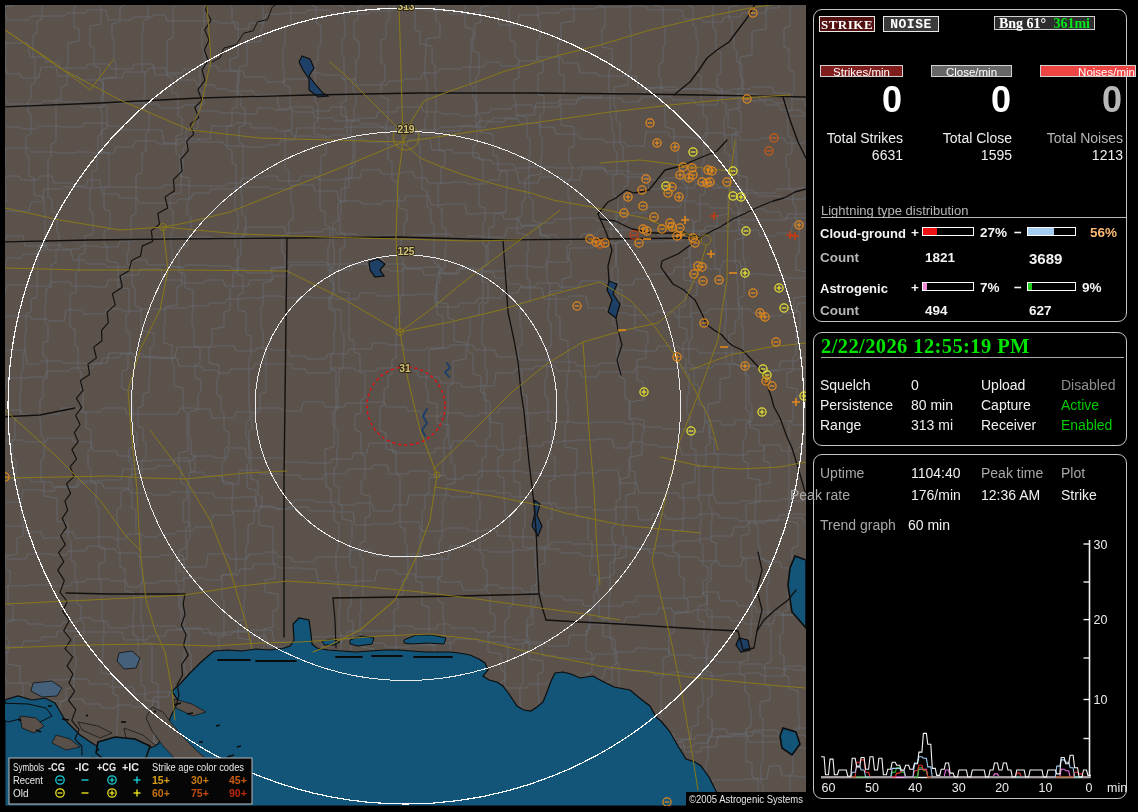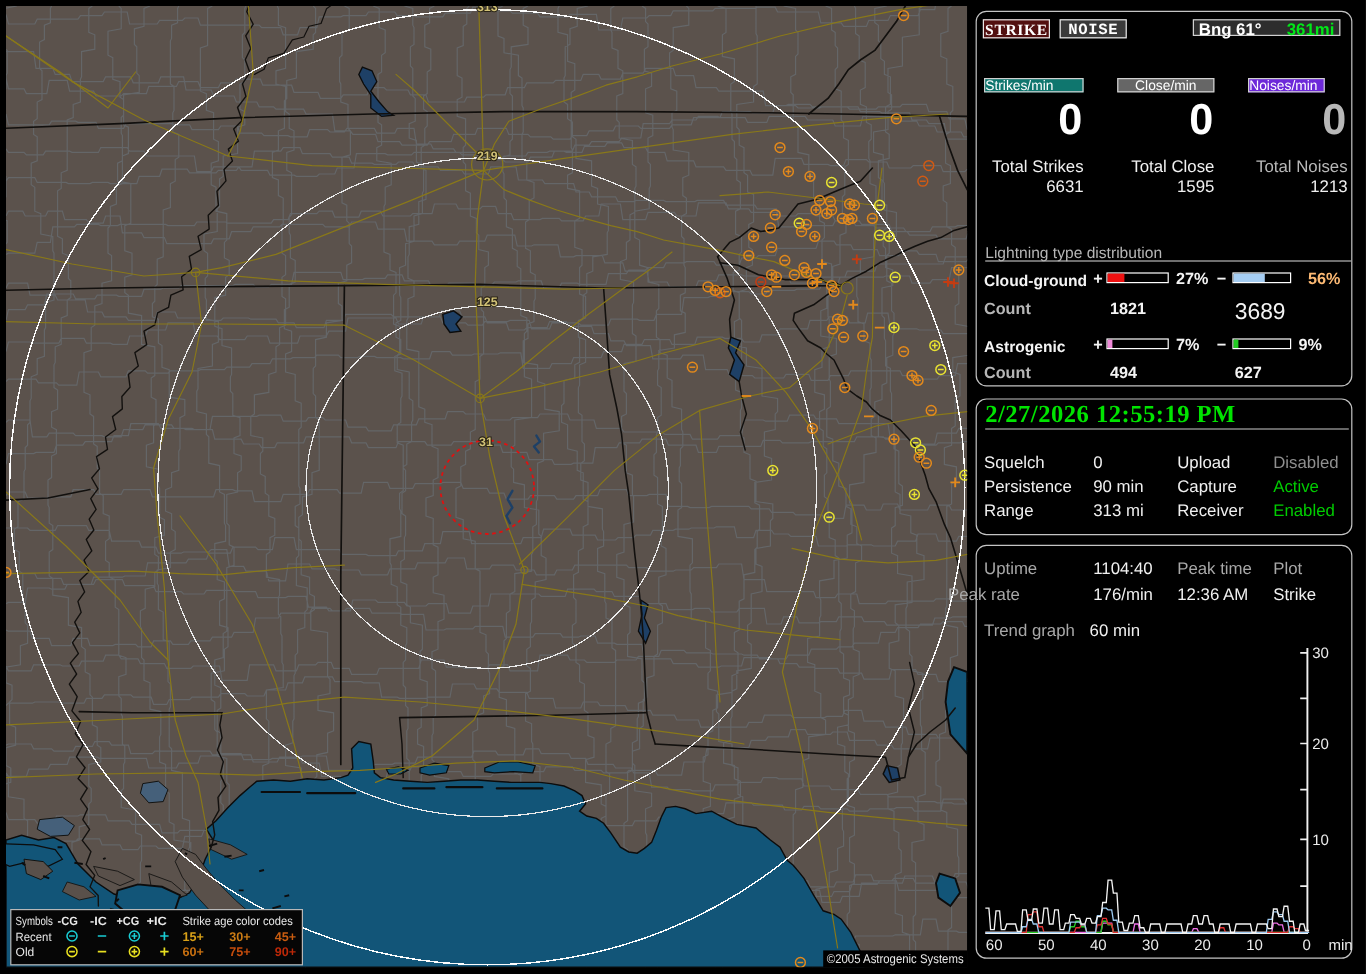--- a/index.html
+++ b/index.html
@@ -347,24 +347,24 @@
     <text x="191" y="797" font-size="10.5" font-family="Liberation Sans,sans-serif" fill="#c44c0c" font-weight="bold">75+</text>
     <text x="229" y="797" font-size="10.5" font-family="Liberation Sans,sans-serif" fill="#bc2808" font-weight="bold">90+</text>
 <rect x="686" y="792" width="120" height="14" fill="#000000"></rect>
     <text x="689" y="802.5" font-size="10.5" font-family="Liberation Sans,sans-serif" fill="#e8e8e8" textLength="114" lengthAdjust="spacingAndGlyphs">©2005 Astrogenic Systems</text>
 </svg>
 <div style="position:absolute;left:813px;top:9px;width:314px;height:313px;border:1px solid #c4c4c4;border-radius:9px;background:#000;"></div>
 <div style="position:absolute;left:813px;top:332px;width:314px;height:114px;border:1px solid #c4c4c4;border-radius:9px;background:#000;"></div>
 <div style="position:absolute;left:813px;top:454px;width:314px;height:345px;border:1px solid #c4c4c4;border-radius:9px;background:#000;"></div>
 <div style="position:absolute;left:819px;top:16px;width:56px;height:16px;background:#521010;border:1.5px solid #e8e8e8;color:#fff;font-family:'Liberation Serif',serif;font-weight:bold;font-size:13px;line-height:16px;text-align:center;letter-spacing:0.5px">STRIKE</div>
 <div style="position:absolute;left:883px;top:16px;width:56px;height:16px;background:#3a3a3a;border:1.5px solid #e8e8e8;color:#fff;font-family:Liberation Mono, monospace;font-weight:bold;font-size:13px;line-height:16px;text-align:center;letter-spacing:0.5px">NOISE</div>
-<div style="position:absolute;left:994px;top:16px;width:123px;height:14px;background:#2d2d2d;border:1.5px solid #d0d0d0;font-family:Liberation Sans, sans-serif;font-weight:bold;font-size:14px;line-height:14px;color:#fff;padding:0 4px"><span>Bng 61°</span><span style="float:right;color:#00e818">361mi</span></div>
-<div style="position:absolute;left:820px;top:65px;width:83px;height:12px;background:#0f766e;border:1px solid #d0d0d0;color:#fff;font-size:11.5px;line-height:12px;">Strikes/min</div>
+<div style="position:absolute;left:994px;top:16px;width:101px;height:14px;background:#2d2d2d;border:1.5px solid #d0d0d0;font-family:Liberation Serif, serif;font-weight:bold;font-size:14px;line-height:14px;color:#fff;padding:0 4px"><span>Bng 61°</span><span style="float:right;color:#00e818">361mi</span></div>
+<div style="position:absolute;left:820px;top:65px;width:83px;height:12px;background:#7f1d1d;border:1px solid #d0d0d0;color:#fff;font-size:11.5px;line-height:12px;text-align:center">Strikes/min</div>
 <div style="position:absolute;left:931px;top:65px;width:81px;height:12px;background:#666;border:1px solid #d0d0d0;color:#fff;font-size:11.5px;line-height:12px;text-align:center">Close/min</div>
-<div style="position:absolute;left:1040px;top:65px;width:64px;height:12px;background:#6d28d9;border:1px solid #d0d0d0;color:#fff;font-size:11.5px;line-height:12px;text-align:left">Noises/min</div>
+<div style="position:absolute;left:1040px;top:65px;width:96px;height:12px;background:#ef4444;border:1px solid #d0d0d0;color:#fff;font-size:11.5px;line-height:12px;text-align:right">Noises/min</div>
 <div style="position:absolute;left:822px;top:82px;width:80px;color:#fff;font-weight:bold;font-size:36px;line-height:36px;text-align:right">0</div>
 <div style="position:absolute;left:931px;top:82px;width:80px;color:#fff;font-weight:bold;font-size:36px;line-height:36px;text-align:right">0</div>
 <div style="position:absolute;left:1042px;top:82px;width:80px;color:#b8b8b8;font-weight:bold;font-size:36px;line-height:36px;text-align:right">0</div>
 <div style="position:absolute;left:800px;top:130px;width:103px;color:#f0f0f0;font-size:14px;text-align:right">Total Strikes</div>
 <div style="position:absolute;left:909px;top:130px;width:103px;color:#f0f0f0;font-size:14px;text-align:right">Total Close</div>
 <div style="position:absolute;left:1020px;top:130px;width:103px;color:#b8b8b8;font-size:14px;text-align:right">Total Noises</div>
 <div style="position:absolute;left:800px;top:147px;width:103px;color:#f0f0f0;font-size:14px;text-align:right">6631</div>
 <div style="position:absolute;left:909px;top:147px;width:103px;color:#f0f0f0;font-size:14px;text-align:right">1595</div>
 <div style="position:absolute;left:1020px;top:147px;width:103px;color:#f0f0f0;font-size:14px;text-align:right">1213</div>
 <div style="position:absolute;left:821px;top:203px;font-size:13px;color:#b6b6b6">Lightning type distribution</div>
@@ -375,43 +375,43 @@
     <div style="width:27%;height:100%;background:#ee1111"></div>
   </div>
 <div style="position:absolute;left:980px;top:225px;font-size:13.5px;font-weight:bold;color:#f4f4f4">27%</div>
 <div style="position:absolute;left:1014px;top:225px;font-size:13.5px;font-weight:bold;color:#f4f4f4">−</div>
 <div style="position:absolute;left:1027px;top:227px;width:49px;height:9px;border:1px solid #fff;background:#000">
     <div style="width:56%;height:100%;background:#a5cdf2"></div>
   </div>
 <div style="position:absolute;left:1090px;top:225px;font-size:13.5px;font-weight:bold;color:#fdba74">56%</div>
 <div style="position:absolute;left:820px;top:250px;font-size:13.5px;font-weight:bold;color:#b6b6b6">Count</div>
 <div style="position:absolute;left:925px;top:250px;font-size:13.5px;font-weight:bold;color:#f4f4f4">1821</div>
-<div style="position:absolute;left:1029px;top:250px;font-size:19px;font-weight:normal;color:#f4f4f4">3689</div>
+<div style="position:absolute;left:1029px;top:250px;font-size:15px;font-weight:bold;color:#f4f4f4">3689</div>
 <div style="position:absolute;left:820px;top:281px;font-size:13px;font-weight:bold;color:#f4f4f4">Astrogenic</div>
 <div style="position:absolute;left:911px;top:280px;font-size:13.5px;font-weight:bold;color:#f4f4f4">+</div>
 <div style="position:absolute;left:922px;top:282px;width:52px;height:9px;border:1px solid #fff;background:#000">
     <div style="width:8%;height:100%;background:#f08ad8"></div>
   </div>
 <div style="position:absolute;left:980px;top:280px;font-size:13.5px;font-weight:bold;color:#f4f4f4">7%</div>
 <div style="position:absolute;left:1014px;top:280px;font-size:13.5px;font-weight:bold;color:#f4f4f4">−</div>
 <div style="position:absolute;left:1027px;top:282px;width:49px;height:9px;border:1px solid #fff;background:#000">
     <div style="width:9%;height:100%;background:#22cc22"></div>
   </div>
 <div style="position:absolute;left:1082px;top:280px;font-size:13.5px;font-weight:bold;color:#f4f4f4">9%</div>
 <div style="position:absolute;left:820px;top:303px;font-size:13.5px;font-weight:bold;color:#b6b6b6">Count</div>
 <div style="position:absolute;left:925px;top:303px;font-size:13.5px;font-weight:bold;color:#f4f4f4">494</div>
 <div style="position:absolute;left:1029px;top:303px;font-size:13.5px;font-weight:bold;color:#f4f4f4">627</div>
-<div style="position:absolute;left:821px;top:335px;font-family:'Liberation Serif',serif;font-weight:bold;font-size:20.5px;color:#00e400;letter-spacing:0.4px">2/27/2026 12:55:19 PM</div>
+<div style="position:absolute;left:821px;top:335px;font-family:'Liberation Serif',serif;font-weight:bold;font-size:20.5px;color:#00e400;letter-spacing:0.4px">2/22/2026 12:55:19 PM</div>
 <div style="position:absolute;left:821px;top:357px;width:303px;height:1px;background:#aaa"></div>
 <div style="position:absolute;left:820px;top:377px;font-size:14px;color:#f0f0f0">Squelch</div>
 <div style="position:absolute;left:911px;top:377px;font-size:14px;color:#f0f0f0">0</div>
 <div style="position:absolute;left:981px;top:377px;font-size:14px;color:#f0f0f0">Upload</div>
 <div style="position:absolute;left:1061px;top:377px;font-size:14px;color:#8f8f8f">Disabled</div>
 <div style="position:absolute;left:820px;top:397px;font-size:14px;color:#f0f0f0">Persistence</div>
-<div style="position:absolute;left:911px;top:397px;font-size:14px;color:#f0f0f0">90 min</div>
+<div style="position:absolute;left:911px;top:397px;font-size:14px;color:#f0f0f0">80 min</div>
 <div style="position:absolute;left:981px;top:397px;font-size:14px;color:#f0f0f0">Capture</div>
 <div style="position:absolute;left:1061px;top:397px;font-size:14px;color:#00cc00">Active</div>
 <div style="position:absolute;left:820px;top:417px;font-size:14px;color:#f0f0f0">Range</div>
 <div style="position:absolute;left:911px;top:417px;font-size:14px;color:#f0f0f0">313 mi</div>
 <div style="position:absolute;left:981px;top:417px;font-size:14px;color:#f0f0f0">Receiver</div>
 <div style="position:absolute;left:1061px;top:417px;font-size:14px;color:#00cc00">Enabled</div>
 <div style="position:absolute;left:820px;top:465px;font-size:14px;color:#a8a8a8">Uptime</div>
 <div style="position:absolute;left:911px;top:465px;font-size:14px;color:#f0f0f0">1104:40</div>
 <div style="position:absolute;left:981px;top:465px;font-size:14px;color:#a8a8a8">Peak time</div>
 <div style="position:absolute;left:1061px;top:465px;font-size:14px;color:#a8a8a8">Plot</div>

